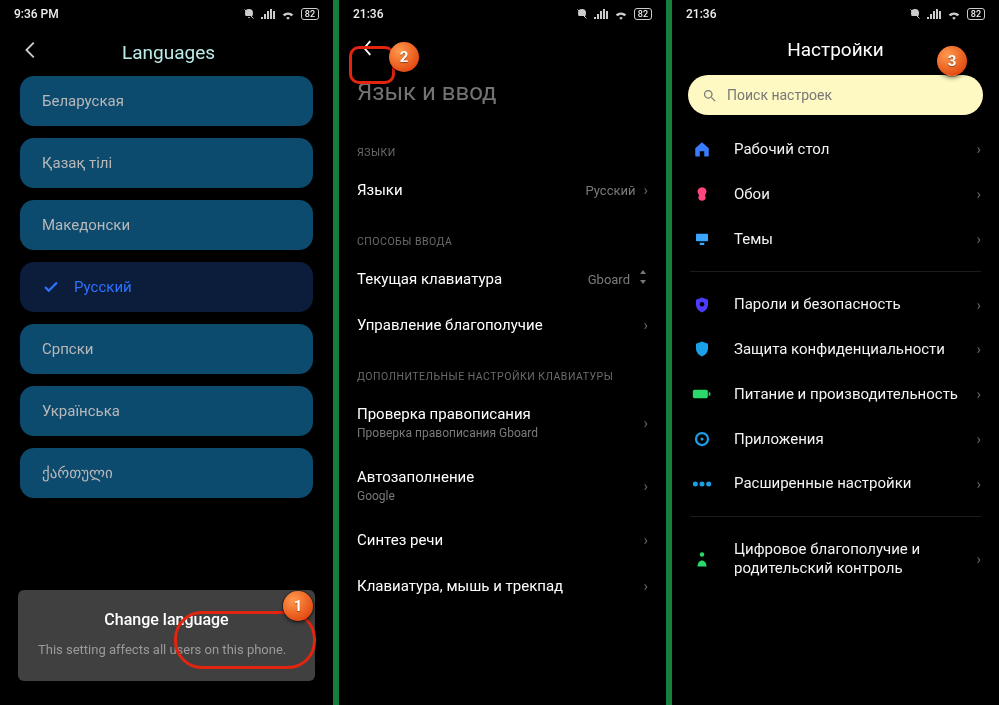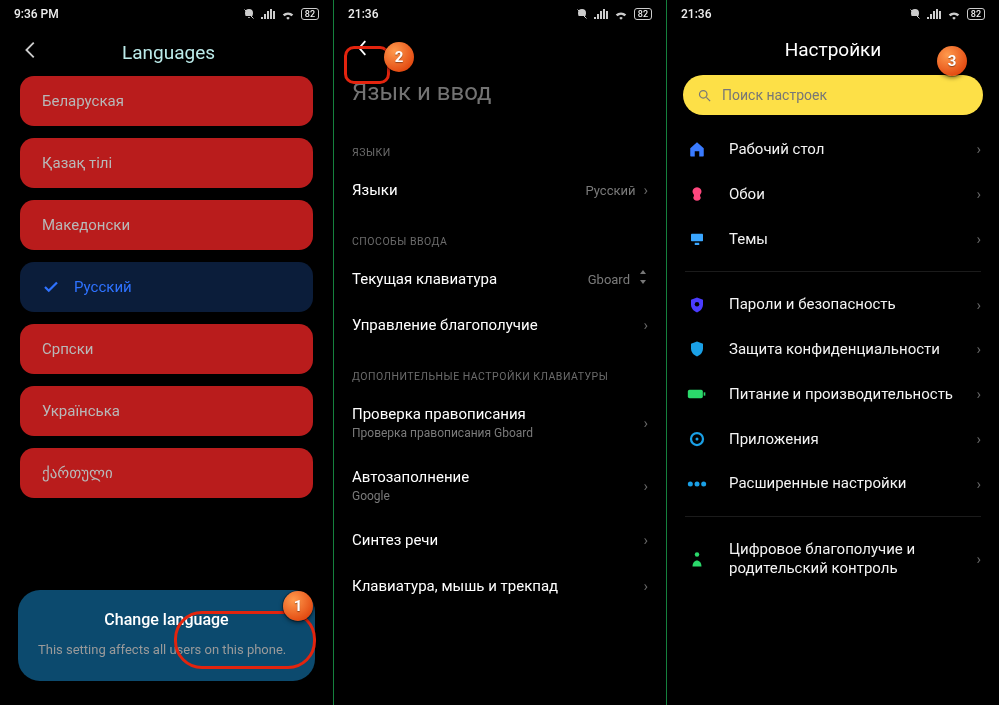--- a/index.html
+++ b/index.html
@@ -1,58 +1,58 @@
 <!DOCTYPE html>
 <html><head>
 <meta charset="utf-8">
 <style>
   * { box-sizing: border-box; margin: 0; padding: 0; }
   body { background: #fff; font-family: -apple-system, "Segoe UI", Roboto, Arial, sans-serif; width: 999px; height: 705px; overflow: hidden; }
   .stage { display: flex; width: 999px; height: 705px; background: #000; }
   .phone { position: relative; width: 333px; height: 705px; background: #000; overflow: hidden; }
-  .phone + .phone { border-left: 1px solid #15803d; }
+  .phone + .phone { border-left: 6px solid #15803d; }
 
   .statusbar { display: flex; align-items: center; justify-content: space-between; height: 28px; padding: 0 14px; color: #eee; font-size: 12px; font-weight: 500; }
   .si { display: flex; align-items: center; gap: 6px; }
   .si svg { display: block; }
 
   .annot { position: absolute; width: 30px; height: 30px; border-radius: 50%; background: radial-gradient(circle at 35% 30%, #ff9a4d, #e34b12 75%); color: #fff; font-weight: 700; font-size: 15px; display: flex; align-items: center; justify-content: center; box-shadow: 0 0 0 1px rgba(0,0,0,.3), 0 2px 4px rgba(0,0,0,.5); z-index: 60; text-shadow: 0 1px 1px rgba(0,0,0,.4); }
   .highlight { position: absolute; border: 3px solid #e3240e; border-radius: 10px; pointer-events: none; z-index: 55; }
 
   
   .hdr1 { display: flex; align-items: center; height: 48px; padding: 0 14px; }
   .back1 { color: #ccc; padding: 6px; }
   .title1 { flex: 1; text-align: center; color: #ccfffe; opacity: .92; font-size: 19px; margin-right: 30px; }
   .langlist { padding: 0 20px; display: flex; flex-direction: column; gap: 12px; }
-  .langitem { background: #b91c1c; border-radius: 14px; color: #b8b8b8; font-size: 15px; padding: 16px 22px; display: flex; align-items: center; gap: 14px; }
+  .langitem { background: #0c4a6e; border-radius: 14px; color: #b8b8b8; font-size: 15px; padding: 16px 22px; display: flex; align-items: center; gap: 14px; }
   .langitem.selected { background: #0b1d3a; color: #2e72ff; }
   .check { width: 18px; height: 18px; }
 
-  .dialog { position: absolute; left: 18px; right: 18px; bottom: 24px; background: #0c4a6e; border-radius: 22px; padding: 20px 20px 18px; color: #eee; z-index: 50; box-shadow: 0 8px 24px rgba(0,0,0,.6); }
+  .dialog { position: absolute; left: 18px; right: 18px; bottom: 24px; background: #404040; border-radius: 6px; padding: 20px 20px 18px; color: #eee; z-index: 50; box-shadow: 0 8px 24px rgba(0,0,0,.6); }
   .dlgtitle { text-align: center; font-size: 16px; margin-bottom: 12px; color: #fff; font-weight: 500; }
   .dlgbody { color: #9a9a9a; font-size: 13px; line-height: 1.4; margin-bottom: 4px; }
   .dlgbtns { display: flex; gap: 14px; }
   .btn { flex: 1; height: 44px; border-radius: 24px; border: none; font-size: 15px; cursor: pointer; }
   .btn-cancel { background: #3c3c3d; color: #ddd; }
   .btn-ok { background: #0a7cf2; color: #fff; font-weight: 500; }
 
   
   .hdr2 { display: flex; align-items: center; height: 44px; padding: 0 8px; }
   .back2box { padding: 8px 10px; }
   .bigtitle { color: #737373; font-size: 24px; padding: 6px 18px 18px; }
   .sechdr { color: #6b6b6b; font-size: 10.5px; letter-spacing: .5px; padding: 22px 18px 8px; text-transform: uppercase; }
   .row { display: flex; align-items: center; padding: 14px 18px; color: #fff; font-size: 15px; }
   .row .rl { flex: 1; }
   .row .sub { color: #7a7a7a; font-size: 12px; margin-top: 3px; }
   .row .val { color: #7a7a7a; font-size: 13px; margin-right: 8px; }
   .chev { color: #666; }
 
   
   .ctrtitle { color: #fff; font-size: 19px; text-align: center; padding: 10px 0 14px; }
-  .search { margin: 0 16px 12px; background: #fde047; border-radius: 22px; height: 40px; display: flex; align-items: center; padding: 0 14px; color: #777; font-size: 14px; gap: 10px; }
+  .search { margin: 0 16px 12px; background: #fef9c3; border-radius: 22px; height: 40px; display: flex; align-items: center; padding: 0 14px; color: #777; font-size: 14px; gap: 10px; }
   .srow { display: flex; align-items: center; padding: 13px 18px; color: #f3f3f3; font-size: 15px; }
   .srow .ic { width: 24px; margin-right: 20px; display: flex; justify-content: center; }
   .srow .lbl { flex: 1; line-height: 1.25; }
   .sep { height: 1px; background: #1b1b1b; margin: 10px 18px; }
 </style>
 </head>
 <body>
 
 <div class="stage">
 

